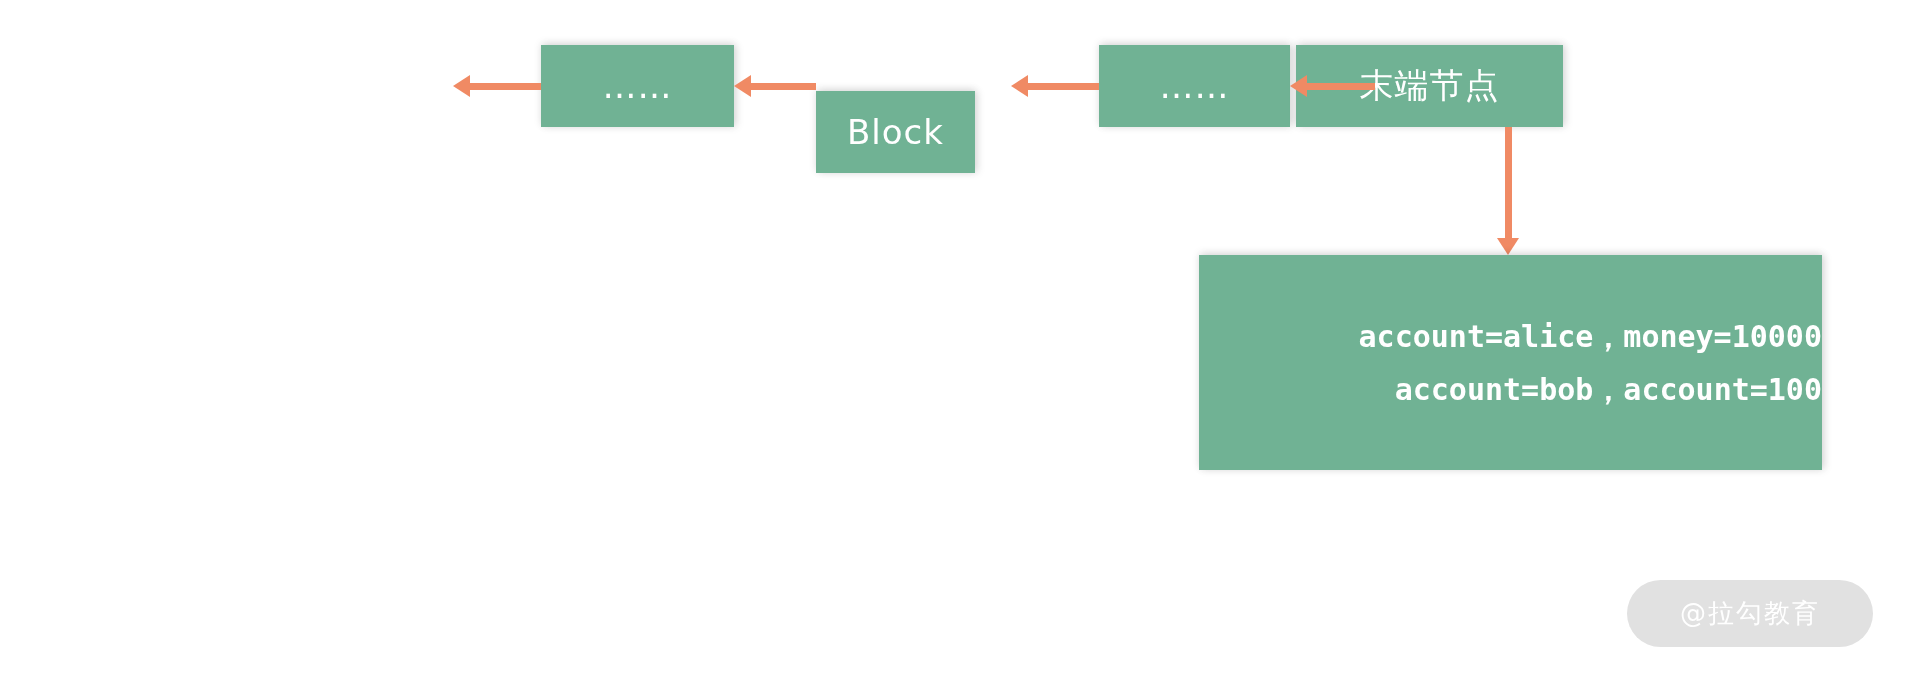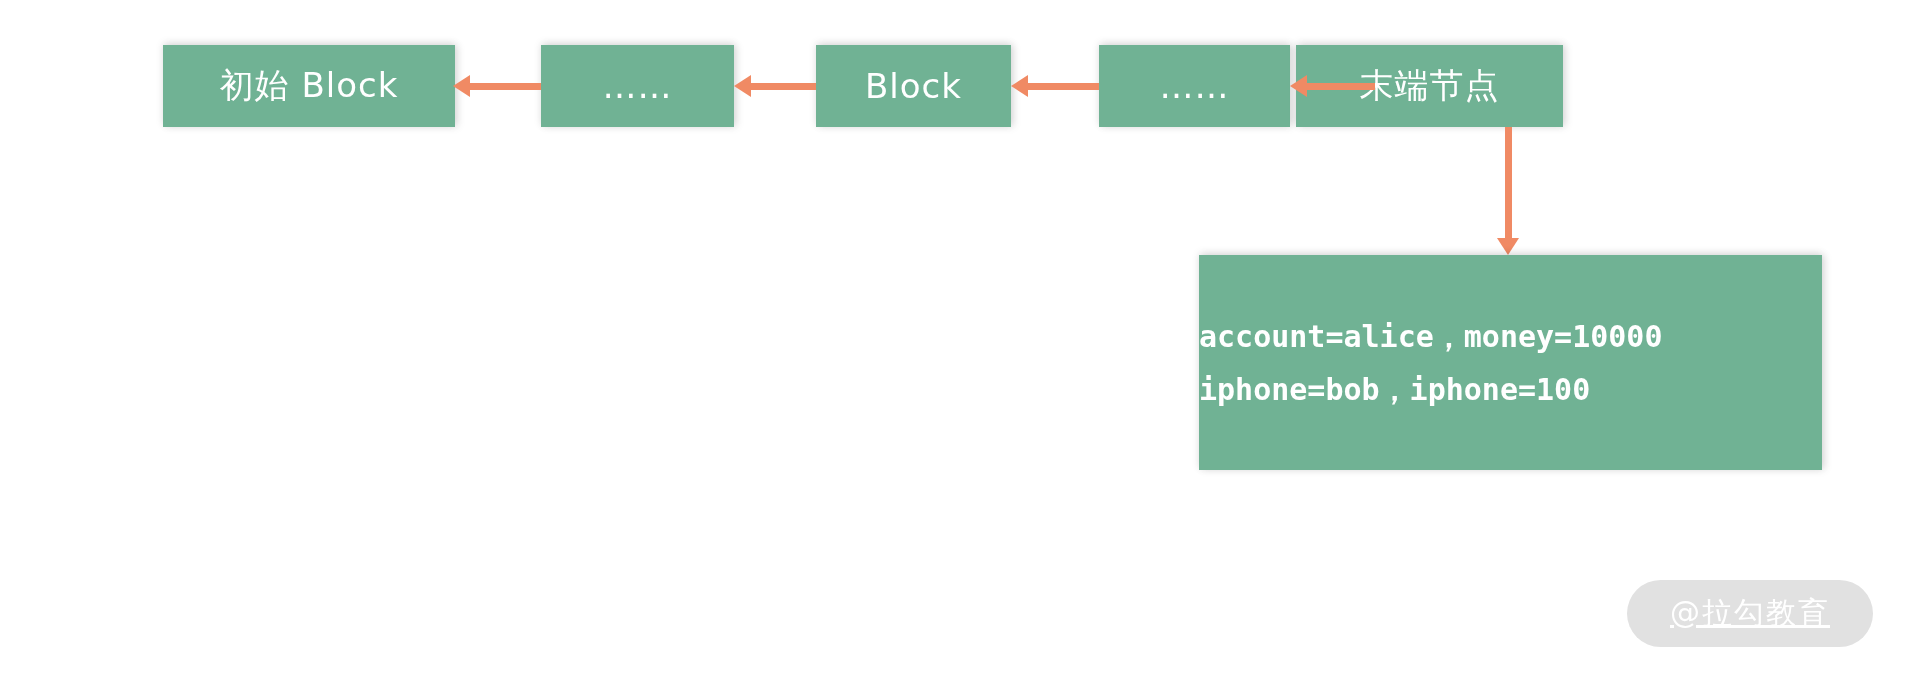--- a/index.html
+++ b/index.html
@@ -25,21 +25,21 @@
     display: flex;
     align-items: center;
     justify-content: center;
     font-size: 34px;
     letter-spacing: 1px;
     box-shadow: 0 -2px 8px rgba(0,0,0,0.10), 3px 0 8px rgba(0,0,0,0.10);
     white-space: nowrap;
   }
   .node-genesis  { left: 163px;  width: 292px; }
   .node-ellipsis1{ left: 541px;  width: 193px; }
-  .node-block    { left: 816px;  width: 195px; }
+  .node-block    { left: 816px;  width: 159px; margin-top: 46px; }
   .node-ellipsis2{ left: 1099px; width: 191px; }
   .node-tail     { left: 1296px; width: 267px; }
 
   
   .arrow-h {
     position: absolute;
     top: 75px;
     height: 22px;
   }
   .arrow-h .shaft {
@@ -96,21 +96,21 @@
   .data-box {
     position: absolute;
     left: 1199px;
     top: 255px;
     width: 623px;
     height: 215px;
     background: #70b294;
     color: #ffffff;
     display: flex;
     flex-direction: column;
-    align-items: flex-start;
+    align-items: flex-end;
     justify-content: center;
     box-shadow: 0 -2px 8px rgba(0,0,0,0.10), 3px 0 8px rgba(0,0,0,0.10);
   }
   .data-box .line {
     font-family: "DejaVu Sans Mono", "DejaVu Sans", monospace;
     font-weight: bold;
     font-size: 30px;
     line-height: 53px;
     white-space: nowrap;
   }
@@ -121,34 +121,30 @@
     left: 1627px;
     top: 580px;
     width: 246px;
     height: 67px;
     border-radius: 34px;
     background: #e1e1e1;
     color: #ffffff;
     display: flex;
     align-items: center;
     justify-content: center;
-    font-size: 30px;
+    font-size: 26px;
     letter-spacing: 2px;
     white-space: nowrap;
-    text-decoration: underline;
   }
 </style>
 </head>
 <body>
 
 <div class="canvas">
 
-  <div class="node node-genesis">
-    <span>初始 Block</span>
-  </div>
   <div class="node node-ellipsis1">
     <span>……</span>
   </div>
   <div class="node node-block">
     <span>Block</span>
   </div>
   <div class="node node-ellipsis2">
     <span>……</span>
   </div>
   <div class="node node-tail">
@@ -172,20 +168,20 @@
     <span class="shaft"></span>
   </div>
 
   <div class="arrow-v">
     <span class="shaft"></span>
     <span class="head"></span>
   </div>
 
   <div class="data-box">
     <div class="line">account=alice，money=10000</div>
-    <div class="line">iphone=bob，iphone=100</div>
+    <div class="line">account=bob，account=100</div>
   </div>
 
   <div class="watermark">
     <span>@拉勾教育</span>
   </div>
 
 </div>
 
 </body></html>

